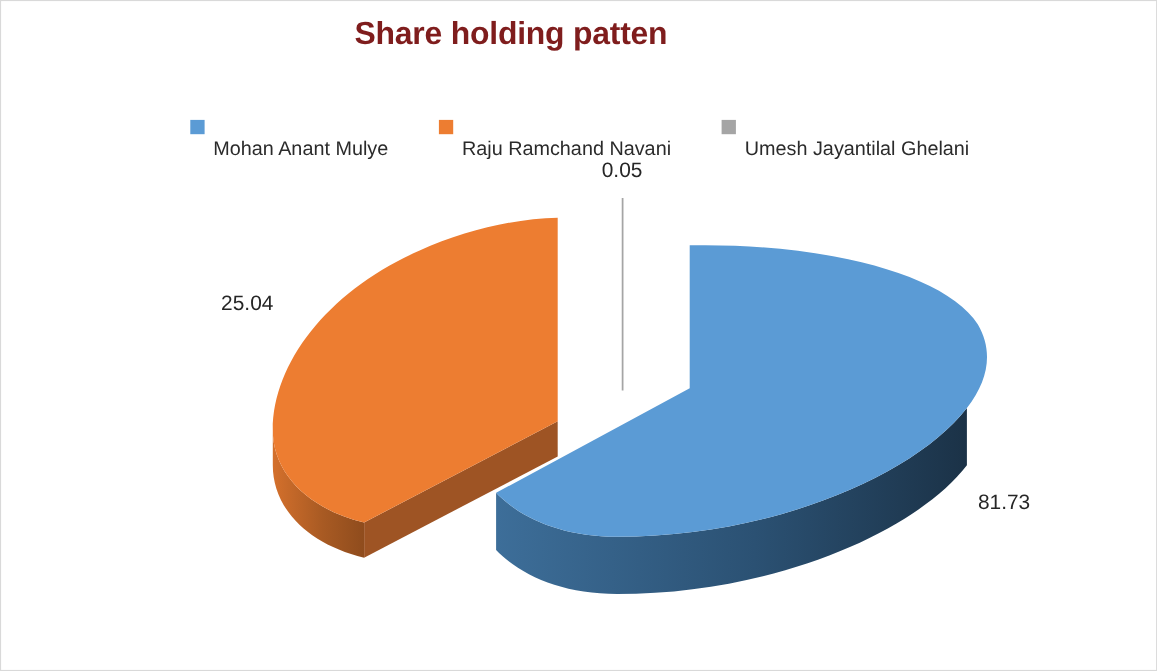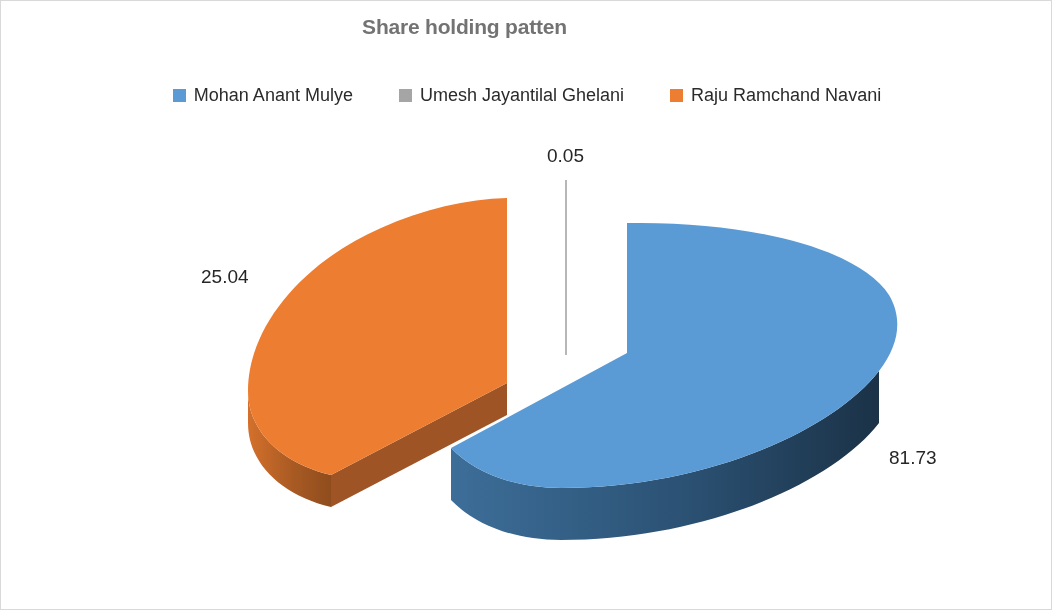--- a/index.html
+++ b/index.html
@@ -18,23 +18,23 @@
     box-sizing: border-box;
     border: 1px solid #d9d9d9;
     overflow: hidden;
   }
   .chart-title {
     position: absolute;
     left: 0;
     top: 14px;
     width: 927px;
     text-align: center;
-    font-size: 21px;
+    font-size: 29px;
     font-weight: bold;
-    color: #737373;
+    color: #7f1d1d;
     letter-spacing: -0.2px;
     font-family: "Liberation Sans", sans-serif;
   }
   .legend {
     position: absolute;
     left: 0;
     top: 84px;
     width: 1052px;
     display: flex;
     justify-content: center;
@@ -50,20 +50,21 @@
     width: 13px;
     height: 13px;
     display: inline-block;
     flex: 0 0 auto;
   }
   .legend-label {
     font-size: 18px;
     color: #2b2b2b;
     font-family: "Liberation Sans", sans-serif;
     white-space: nowrap;
+    margin-top: 40px;
   }
   .plot-area {
     position: absolute;
     left: 0;
     top: 122px;
     width: 930px;
     height: 490px;
     margin-left: 40px;
   }
   .plot-svg {
@@ -90,27 +91,27 @@
   <div class="chart-title">Share holding patten</div>
 
   <div class="legend">
 
     <div class="legend-item">
       <span class="legend-swatch" style="background:#5b9bd5;"></span>
       <span class="legend-label">Mohan Anant Mulye</span>
     </div>
 
     <div class="legend-item">
-      <span class="legend-swatch" style="background:#a5a5a5;"></span>
-      <span class="legend-label">Umesh Jayantilal Ghelani</span>
+      <span class="legend-swatch" style="background:#ed7d31;"></span>
+      <span class="legend-label">Raju Ramchand Navani</span>
     </div>
 
     <div class="legend-item">
-      <span class="legend-swatch" style="background:#ed7d31;"></span>
-      <span class="legend-label">Raju Ramchand Navani</span>
+      <span class="legend-swatch" style="background:#a5a5a5;"></span>
+      <span class="legend-label">Umesh Jayantilal Ghelani</span>
     </div>
 
   </div>
 
   <div class="plot-area">
 
     <svg class="plot-svg" width="1052" height="490" viewBox="0 0 1052 490">
 
       <defs>
         <linearGradient id="blueSide" x1="0" y1="0" x2="1" y2="0">

